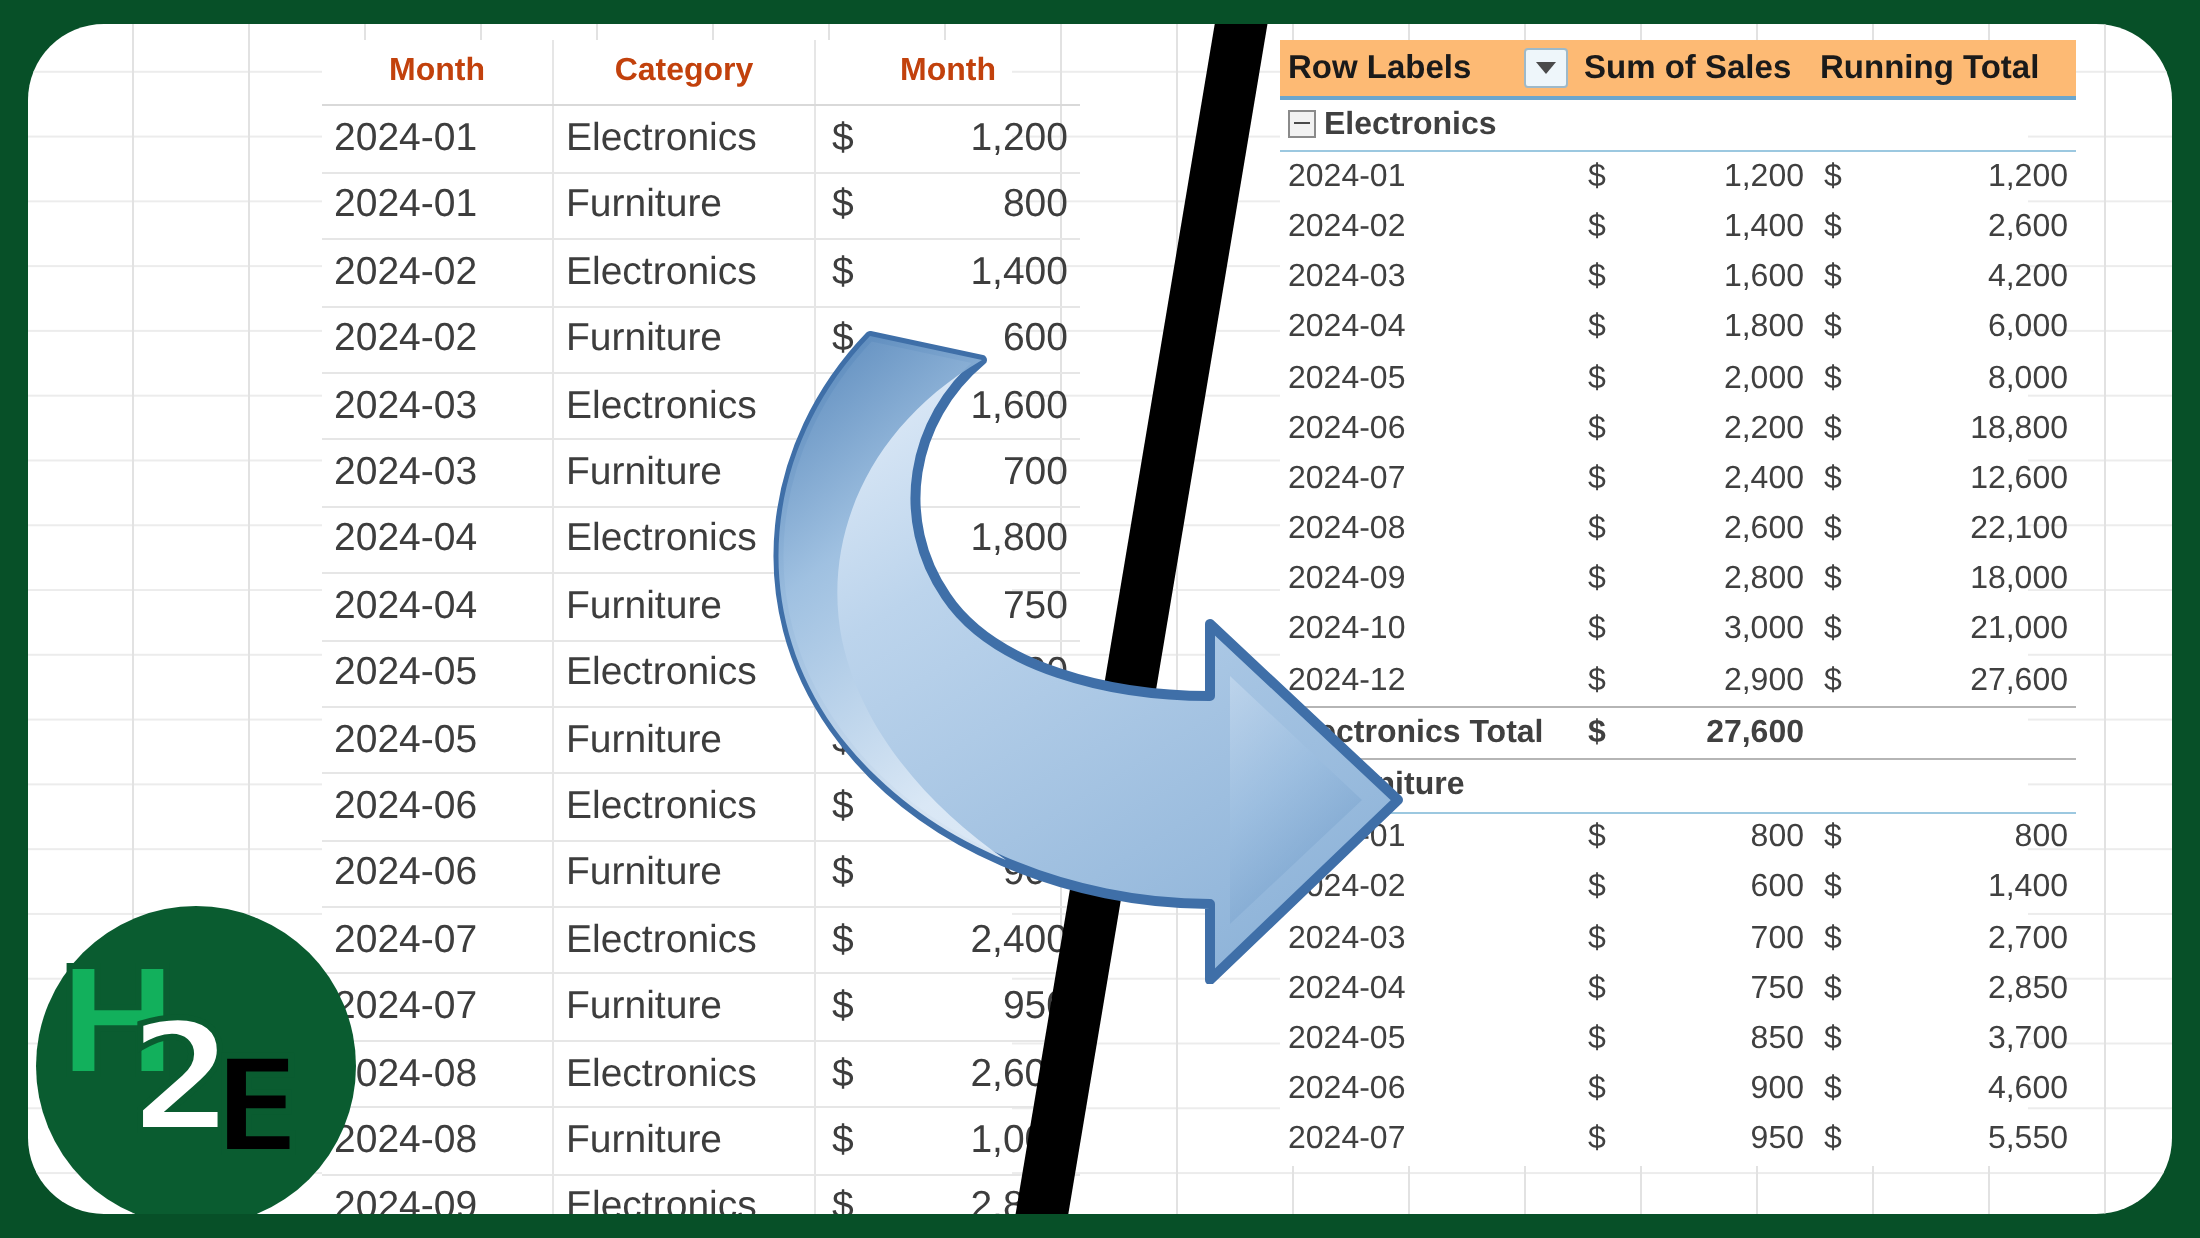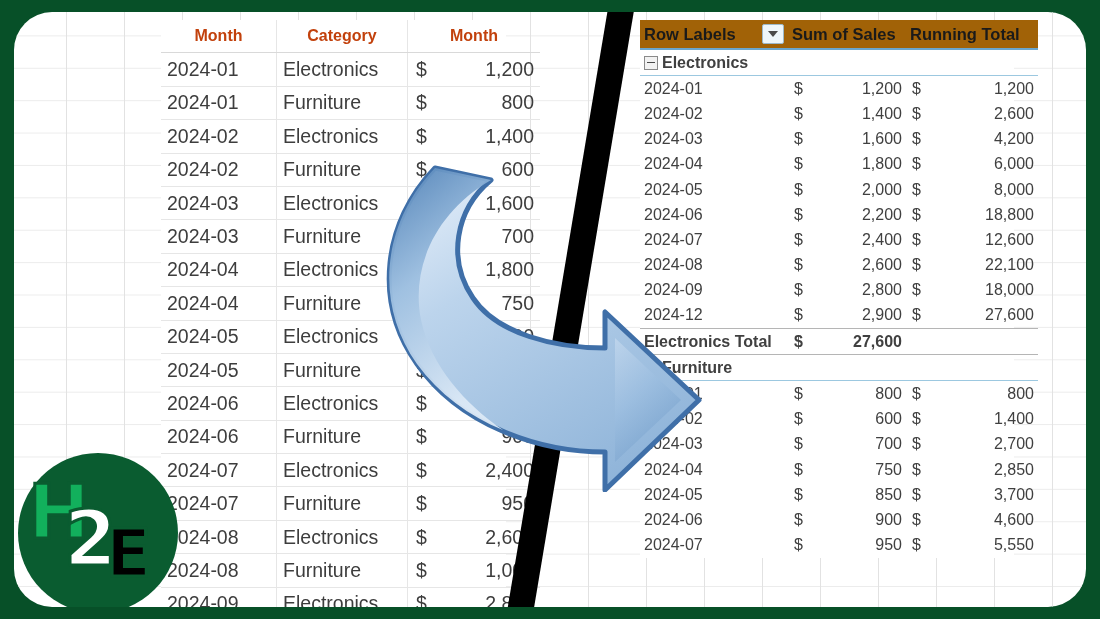--- a/index.html
+++ b/index.html
@@ -82,21 +82,21 @@
   #pivot table{border-collapse:collapse;width:100%;table-layout:fixed;}
   #pivot td,#pivot th{
     height:25.2px;
     font-size:16px;
     color:#404040;
     white-space:nowrap;
     padding:0 4px;
     overflow:hidden;
   }
   #pivot thead th{
-    background:#a16207;
+    background:#fdba74;
     color:#1a1a1a;
     font-weight:bold;
     font-size:16.5px;
     border-bottom:2px solid #6ba6cd;
     text-align:left;
     height:28px;
   }
   th.p-label{width:140px;position:relative;}
   th.p-sum{width:110px;text-align:left;}
   th.p-run{width:124px;text-align:left;}
@@ -344,20 +344,25 @@
               <td class="p-label indent">2024-08</td>
               <td class="p-sum"><span class="dol">$</span><span>2,600</span></td>
               <td class="p-run"><span class="dol">$</span><span>22,100</span></td>
             </tr>
             <tr>
               <td class="p-label indent">2024-09</td>
               <td class="p-sum"><span class="dol">$</span><span>2,800</span></td>
               <td class="p-run"><span class="dol">$</span><span>18,000</span></td>
             </tr>
             <tr>
+              <td class="p-label indent">2024-10</td>
+              <td class="p-sum"><span class="dol">$</span><span>3,000</span></td>
+              <td class="p-run"><span class="dol">$</span><span>21,000</span></td>
+            </tr>
+            <tr>
               <td class="p-label indent">2024-12</td>
               <td class="p-sum"><span class="dol">$</span><span>2,900</span></td>
               <td class="p-run"><span class="dol">$</span><span>27,600</span></td>
             </tr>
             <tr class="totalrow">
               <td class="p-label">Electronics Total</td>
               <td class="p-sum"><span class="dol">$</span><span>27,600</span></td>
               <td class="p-run"></td>
             </tr>
             <tr class="grouprow">

